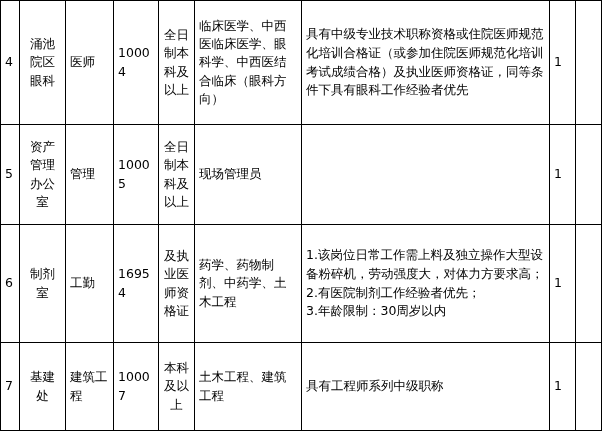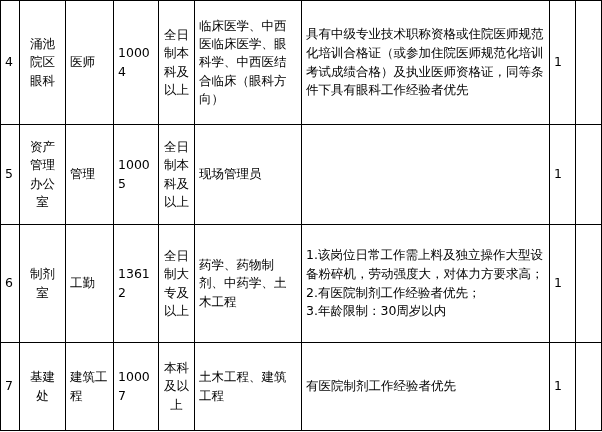--- a/index.html
+++ b/index.html
@@ -98,35 +98,35 @@
         <td class="narrow-wrap">全日制本科及以上</td>
         <td class="cell-center">现场管理员</td>
         <td class="req-text"></td>
         <td class="cell-center">1</td>
         <td class="cell-center"></td>
       </tr>
       <tr class="row-h3">
         <td class="cell-center">6</td>
         <td class="narrow-wrap">制剂室</td>
         <td class="cell-center">工勤</td>
-        <td class="cell-center">13612</td>
-        <td class="narrow-wrap">全日制大专及以上</td>
+        <td class="cell-center">16954</td>
+        <td class="narrow-wrap">及执业医师资格证</td>
         <td class="cell-center">药学、药物制剂、中药学、土木工程</td>
         <td class="req-text">1.该岗位日常工作需上料及独立操作大型设备粉碎机，劳动强度大，对体力方要求高；
 2.有医院制剂工作经验者优先；
 3.年龄限制：30周岁以内</td>
         <td class="cell-center">1</td>
         <td class="cell-center"></td>
       </tr>
       <tr class="row-h4">
         <td class="cell-center">7</td>
         <td class="narrow-wrap">基建处</td>
         <td class="cell-center">建筑工程</td>
         <td class="cell-center">10007</td>
         <td class="narrow-wrap">本科及以上</td>
         <td class="cell-center">土木工程、建筑工程</td>
-        <td class="req-text">有医院制剂工作经验者优先</td>
+        <td class="req-text">具有工程师系列中级职称</td>
         <td class="cell-center">1</td>
         <td class="cell-center"></td>
       </tr>
     </tbody>
   </table>
 </div>
 
 </body></html>

